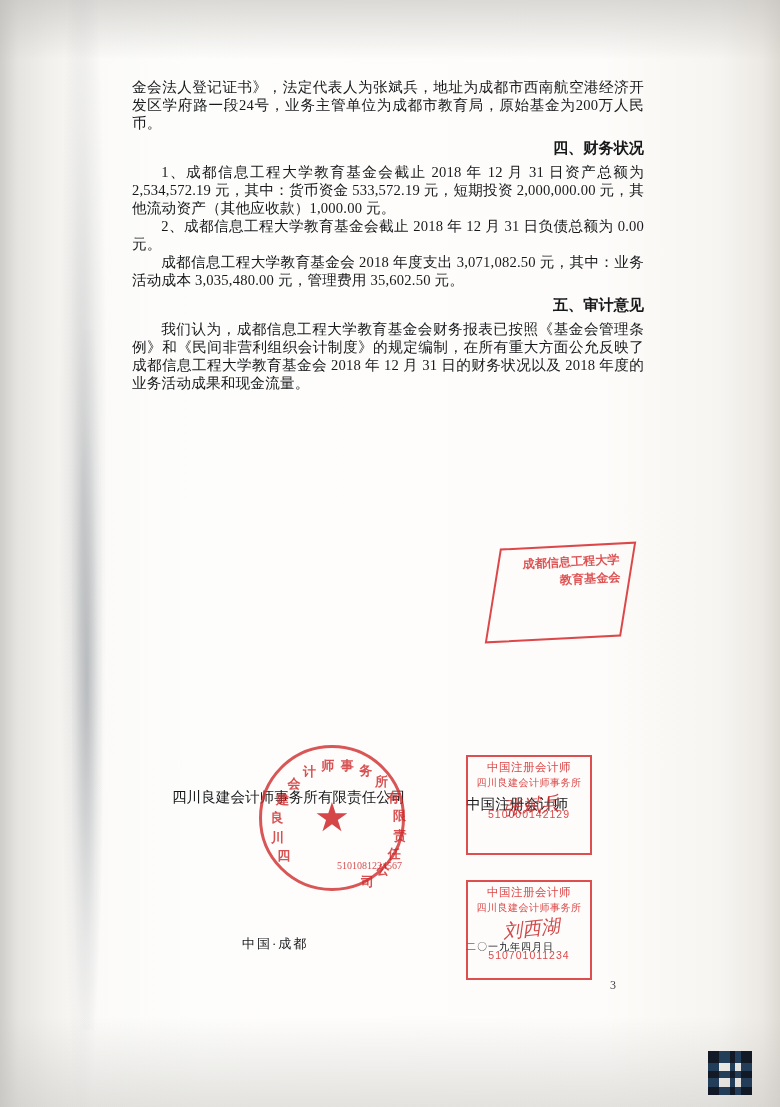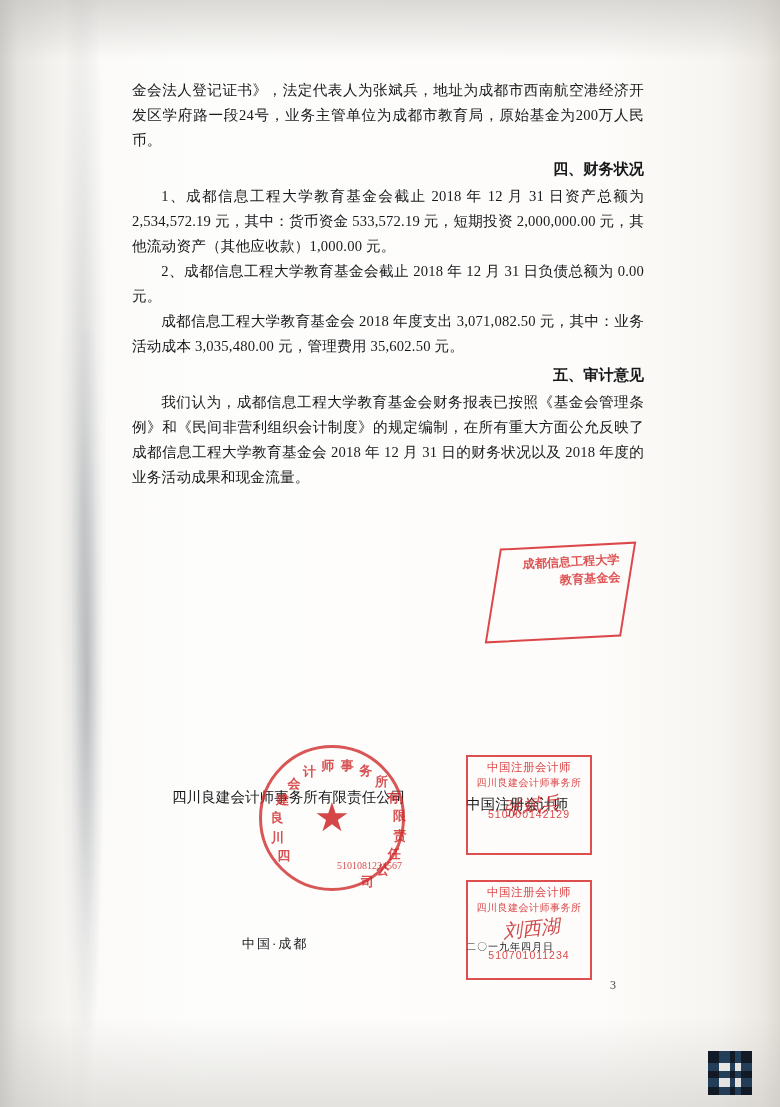--- a/index.html
+++ b/index.html
@@ -52,21 +52,21 @@
     position: absolute;
     left: 132px;
     top: 78px;
     width: 512px;
     color: #16181a;
   }
 
   p.line {
     margin: 0;
     font-size: 14.6px;
-    line-height: 25px;
+    line-height: 18px;
     letter-spacing: 0.2px;
     text-align: justify;
     text-justify: inter-ideograph;
     white-space: normal;
   }
   p.indent { text-indent: 2em; }
   .heading {
     margin: 0;
     font-size: 15.2px;
     line-height: 31px;

